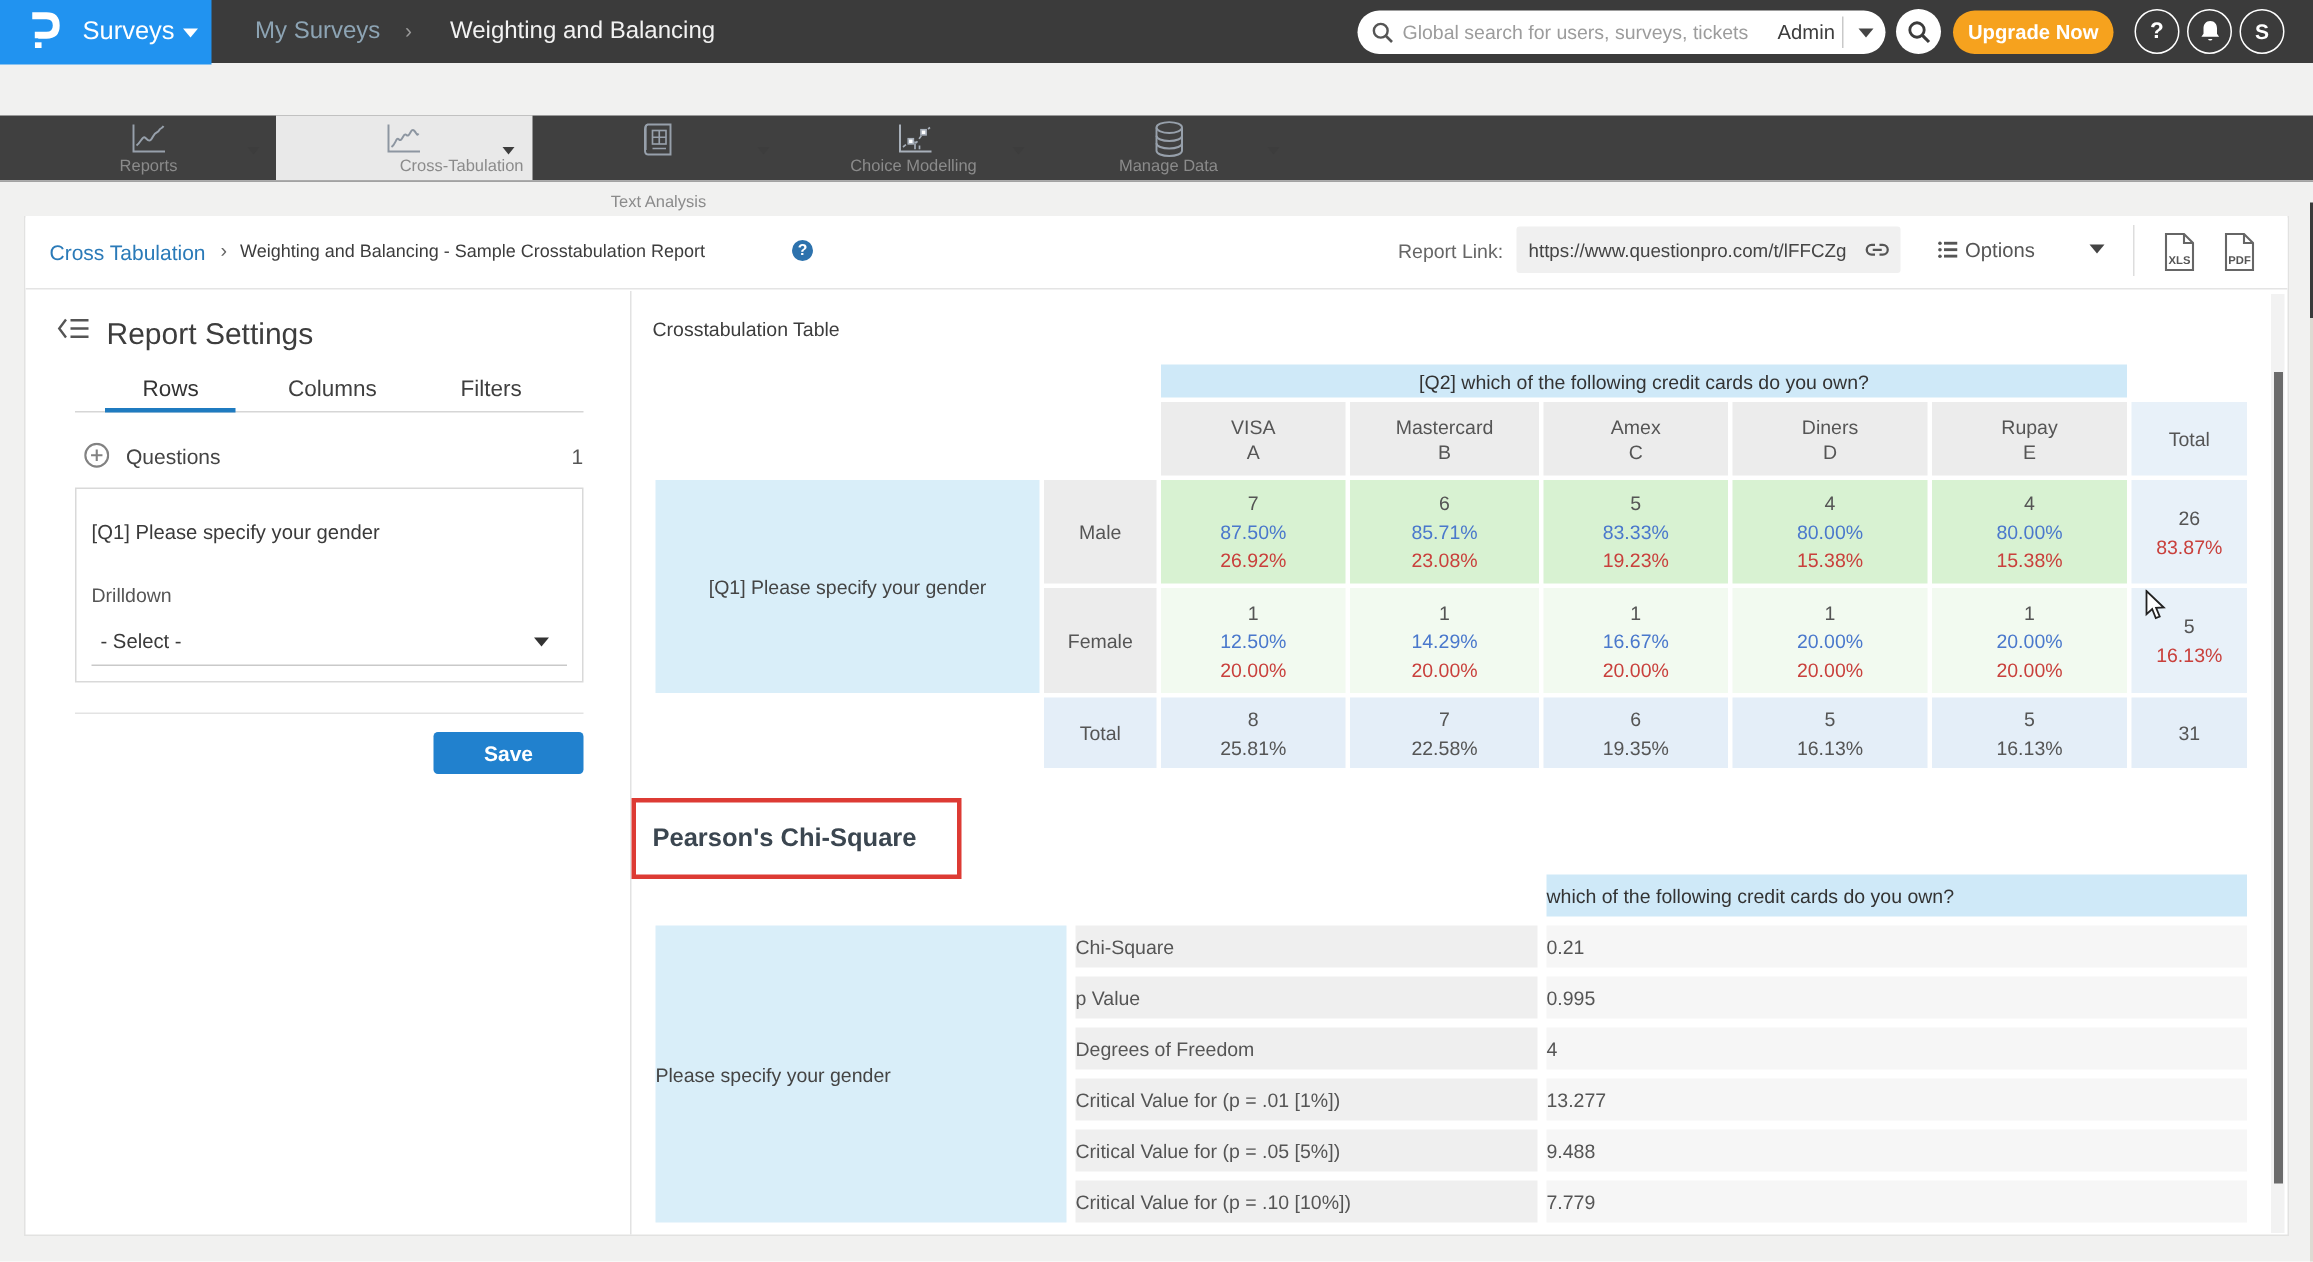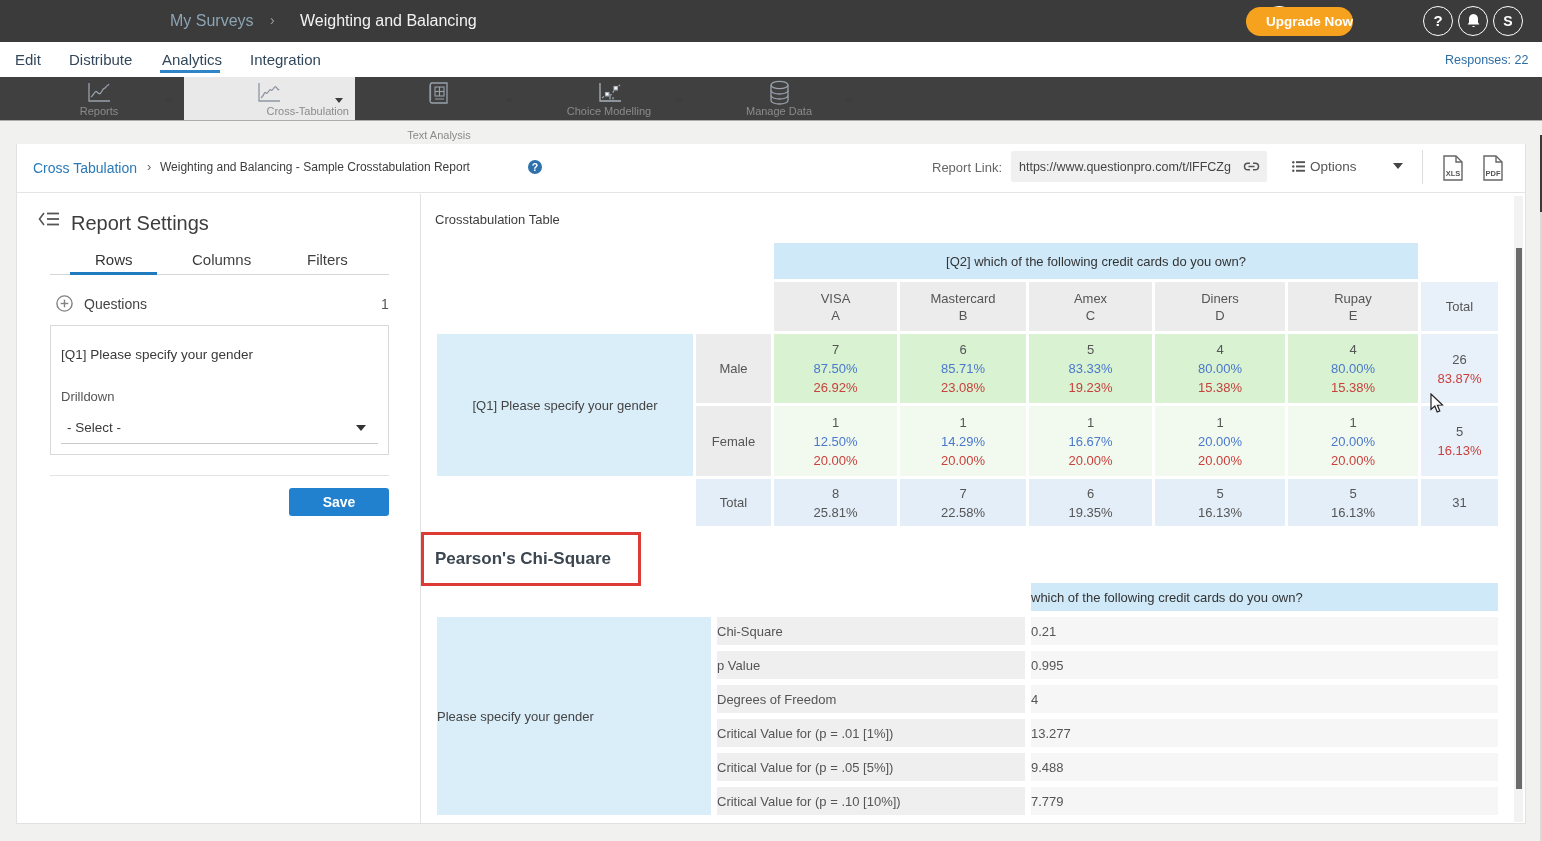--- a/index.html
+++ b/index.html
@@ -37,47 +37,57 @@
 .bt { color:#4a78cc; }
 .rt { color:#c9403c; }
 .clab { background:#efefef; }
 .cval { background:#f6f6f6; }
 </style>
 </head>
 <body>
 <div class="page">
 
 <div class="topbar"></div>
+<div class="logo">
+  <svg class="abs" style="left:18px;top:8px" width="22" height="27" viewBox="0 0 22 27">
+    <path d="M3.5 2.5 H13 Q19.5 2.5 19.5 9 Q19.5 15.5 13 15.5 H7.5 V17.5" fill="none" stroke="#fff" stroke-width="4.6"></path>
+    <rect x="5.3" y="20.2" width="4.4" height="3.8" fill="#fff"></rect>
+  </svg>
+  <span class="abs" style="left:55px;top:11px;font-size:17px;color:#fff;">Surveys</span>
+  <span class="caret abs" style="left:122px;top:19px"></span>
+</div>
 <span class="abs" style="left:170px;top:12px;font-size:16px;color:#8da4b4;">My Surveys</span>
 <span class="abs" style="left:270px;top:12px;font-size:14px;color:#9a9a9a;">›</span>
 <span class="abs" style="left:300px;top:12px;font-size:16px;color:#f2f2f2;">Weighting and Balancing</span>
+<div class="pill">
+  <svg class="abs" style="left:9px;top:7px" width="16" height="16" viewBox="0 0 16 16">
+        <circle cx="6.5" cy="6.5" r="4.6" fill="none" stroke="#555" stroke-width="1.6"></circle>
+        <line x1="10" y1="10" x2="14" y2="14" stroke="#555" stroke-width="1.8"></line>
+      </svg>
+  <span class="abs" style="left:30px;top:7px;font-size:13px;color:#9c9c9c;">Global search for users, surveys, tickets</span>
+  <span class="abs" style="left:280px;top:7px;font-size:13.5px;color:#3d3d3d;">Admin</span>
+  <div class="abs" style="left:323px;top:4px;width:1px;height:21px;background:#c9c9c9;"></div>
+  <span class="caret caret-d abs" style="left:334px;top:12px"></span>
+</div>
 <div class="abs" style="left:1264px;top:6px;width:30px;height:30px;background:#fff;border-radius:50%;">
   <svg class="abs" style="left:7px;top:7px" width="17" height="17" viewBox="0 0 17 17">
         <circle cx="7" cy="7" r="4.8" fill="none" stroke="#3b3b3b" stroke-width="1.9"></circle>
         <line x1="10.6" y1="10.6" x2="15" y2="15" stroke="#3b3b3b" stroke-width="2.1"></line>
       </svg>
 </div>
-<div class="abs" style="left:1246px;top:7px;width:107px;height:29px;background:#f6a21e;border-radius:15px;color:#fff;font-weight:bold;font-size:13.5px;text-align:right;line-height:29px;">Upgrade Now</div>
+<div class="abs" style="left:1302px;top:7px;width:107px;height:29px;background:#f6a21e;border-radius:15px;color:#fff;font-weight:bold;font-size:13.5px;text-align:center;line-height:29px;">Upgrade Now</div>
 <div class="circ" style="left:1423px;font-weight:bold;font-size:15px;line-height:28px;">?</div>
 <div class="circ" style="left:1458px;">
   <svg style="margin-top:6px" width="15" height="16" viewBox="0 0 15 16">
         <path d="M7.5 1 C4.6 1 3 3.2 3 6 L3 9.5 L1.6 11.5 L13.4 11.5 L12 9.5 L12 6 C12 3.2 10.4 1 7.5 1 Z" fill="#fff"></path>
         <path d="M6 13 A1.6 1.6 0 0 0 9 13 Z" fill="#fff"></path>
       </svg>
 </div>
 <div class="circ" style="left:1493px;font-weight:bold;font-size:14px;line-height:28px;">S</div>
 
-<div class="row2">
-  <span style="left:15px;">Edit</span>
-  <span style="left:69px;">Distribute</span>
-  <span style="left:162px;">Analytics</span>
-  <span style="left:250px;">Integration</span>
-  <div class="abs" style="left:160px;top:28px;width:60px;height:3px;background:#2e86c8;"></div>
-  <span style="left:1445px;font-size:12.5px;color:#2d6da3;top:11px;">Responses: 22</span>
-</div>
 
 <div class="toolbar">
   <div class="abs" style="left:184px;top:0;width:171px;height:43px;background:#e9e9e9;"></div>
 
   <svg class="abs" style="left:86px;top:5px" width="26" height="22" viewBox="0 0 26 22">
     <path d="M3 1 V19 H24" fill="none" stroke="#97a0ab" stroke-width="1.3"></path>
     <path d="M5 15 C8 13 9 8 11 10 C13 12 14 13 16 9 C18 5 19 7 20 5 C21 3 22 4 23 2" fill="none" stroke="#97a0ab" stroke-width="1.3"></path>
   </svg>
   <div class="tblabel" style="left:19px;">Reports</div>
   <span class="tbcaret" style="left:165px;"></span>
@@ -193,21 +203,21 @@
         <col style="width:256px">
         <col style="width:75px">
         <col style="width:123px">
         <col style="width:126px">
         <col style="width:123px">
         <col style="width:130px">
         <col style="width:130px">
         <col style="width:77px">
       </colgroup>
 <tbody>
-        <tr style="height:36px">
+        <tr style="height:22px">
           <td></td>
           <td></td>
           <td colspan="5" class="bluehead">[Q2] which of the following credit cards do you own?</td>
           <td></td>
         </tr>
 <tr style="height:49px">
           <td></td>
           <td></td>
           <td class="gh">VISA<br>A</td>
           <td class="gh">Mastercard<br>B</td>

